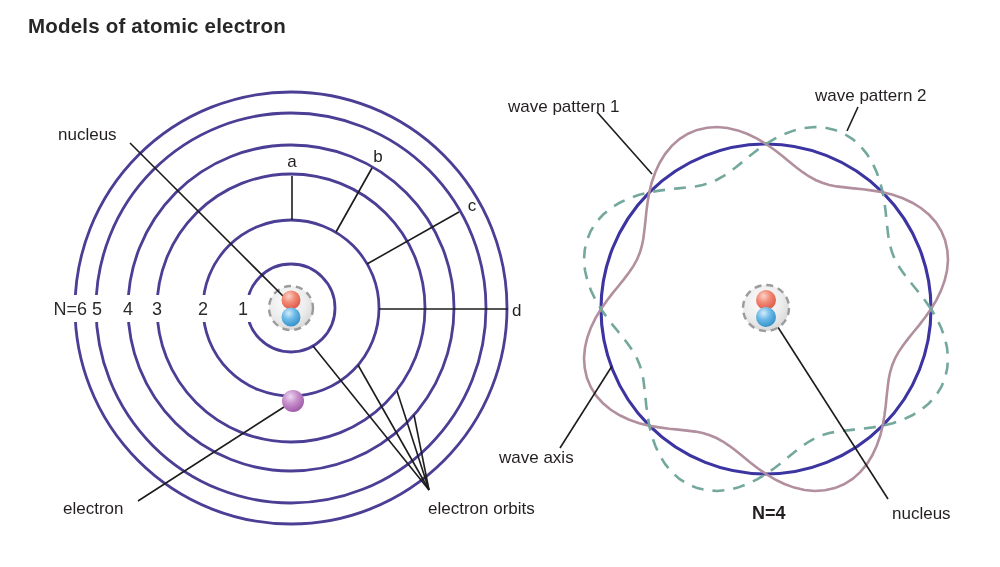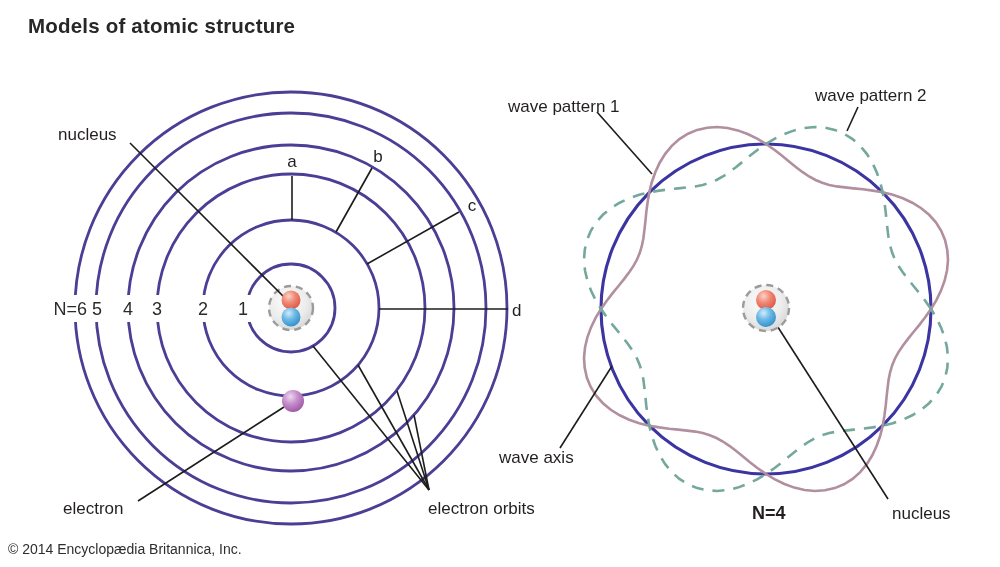--- a/index.html
+++ b/index.html
@@ -18,21 +18,21 @@
     font-family:"Liberation Sans", sans-serif;fill:#231f20;font-size:17px;
   }
   svg text.num{font-size:18px;fill:#2b2b2b;}
   svg text.bold{font-weight:bold;font-size:18px;}
 </style>
 </head>
 <body>
 
 <div id="canvas">
 
-  <div id="page-title">Models of atomic structure</div>
+  <div id="page-title">Models of atomic electron</div>
 
   <svg width="1000" height="567" viewBox="0 0 1000 567">
     <defs>
       <radialGradient id="gradBall" cx="42%" cy="36%" r="70%">
         <stop offset="0%" stop-color="#fdfdfd"></stop>
         <stop offset="62%" stop-color="#ececec"></stop>
         <stop offset="100%" stop-color="#d3d3d3"></stop>
       </radialGradient>
       <radialGradient id="gradProton" cx="38%" cy="30%" r="75%">
         <stop offset="0%" stop-color="#fbd3c7"></stop>
@@ -123,14 +123,13 @@
       </g>
 
       <text x="508" y="112">wave pattern 1</text>
       <text x="815" y="101">wave pattern 2</text>
       <text x="499" y="463">wave axis</text>
       <text x="752" y="519" class="bold">N=4</text>
       <text x="892" y="519">nucleus</text>
     </g>
   </svg>
 
-  <div id="copyright">© 2014 Encyclopædia Britannica, Inc.</div>
 </div>
 
 </body></html>

